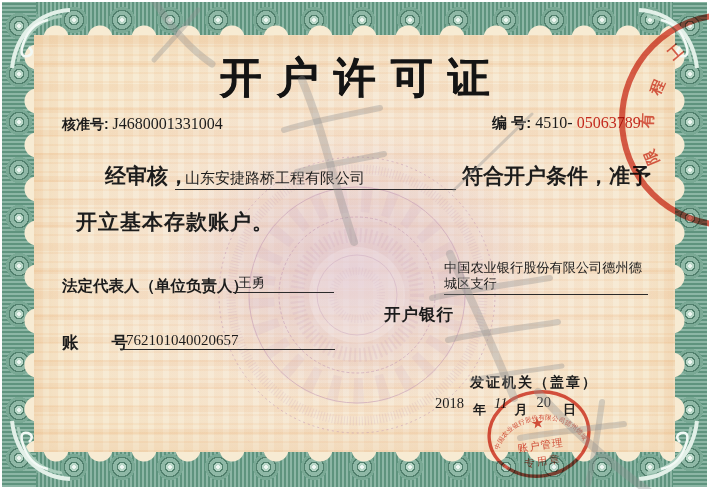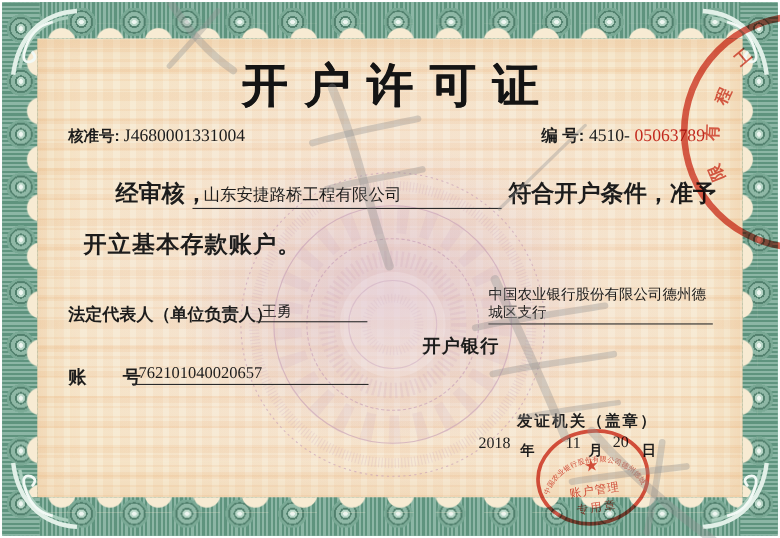--- a/index.html
+++ b/index.html
@@ -82,21 +82,21 @@
   .bank-label{left:382px;top:279px;font-size:16.5px;font-weight:700;letter-spacing:1px;margin-top:23px;}
   .bank-box{left:442px;top:258px;width:204px;font-size:13.2px;line-height:16px;box-sizing:border-box;padding-bottom:2px;}
   .acct-label{left:60px;top:330px;font-size:16.5px;font-weight:700;}
   .acct-line{left:118px;top:328px;width:215px;height:20px;line-height:20px;
              font-size:15px;padding-left:6px;box-sizing:border-box;}
 
   .issuer{left:468px;top:372px;font-size:14px;font-weight:700;letter-spacing:2px;}
   .date-row{left:433px;top:393px;display:flex;align-items:flex-start;font-size:13px;}
   .date-row .num{font-family:"Liberation Serif","DejaVu Serif",serif;font-size:14.5px;}
   .date-row .cjk{margin-top:6px;font-weight:600;}
-  .dr-g1{margin-left:9px;} .dr-g2{margin-left:28px;} .dr-g3{margin-left:7px;}
+  .dr-g1{margin-left:9px;} .dr-g2{margin-left:8px;font-style:italic;} .dr-g3{margin-left:7px;}
   .dr-g4{margin-left:9px;} .dr-g5{margin-left:12px;}
 
   .svg-abs{position:absolute;pointer-events:none;}
 </style>
 </head>
 <body>
 
 <div class="stage">
   <div class="cert">
 

